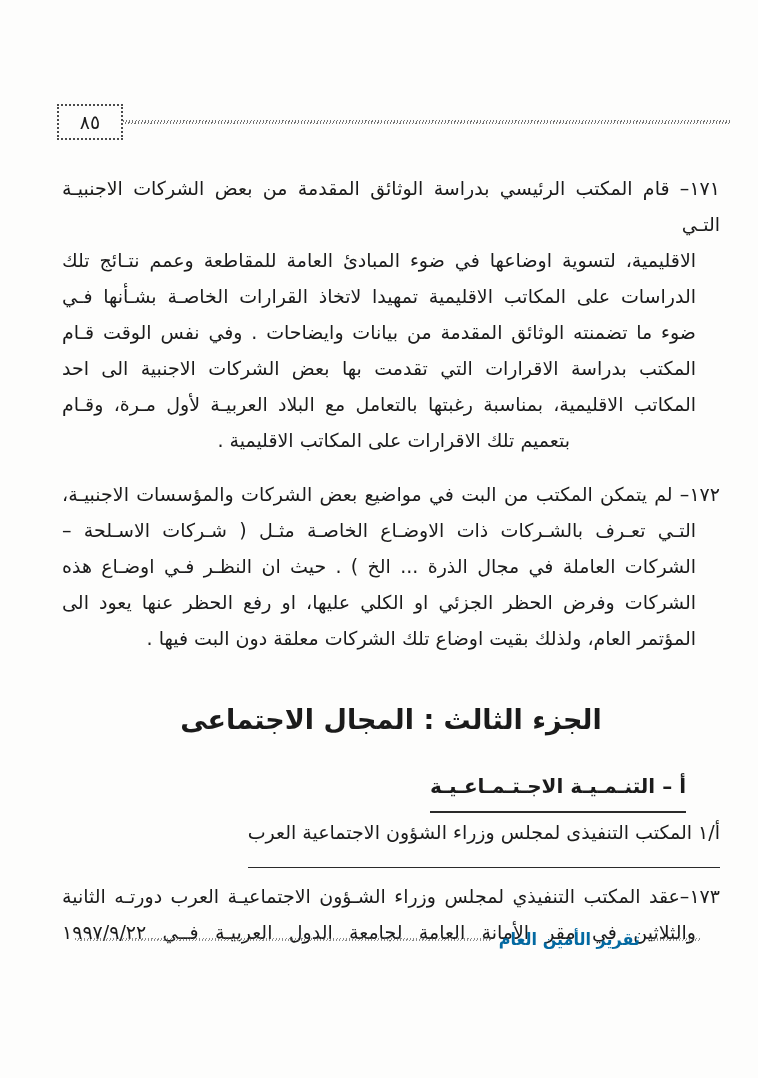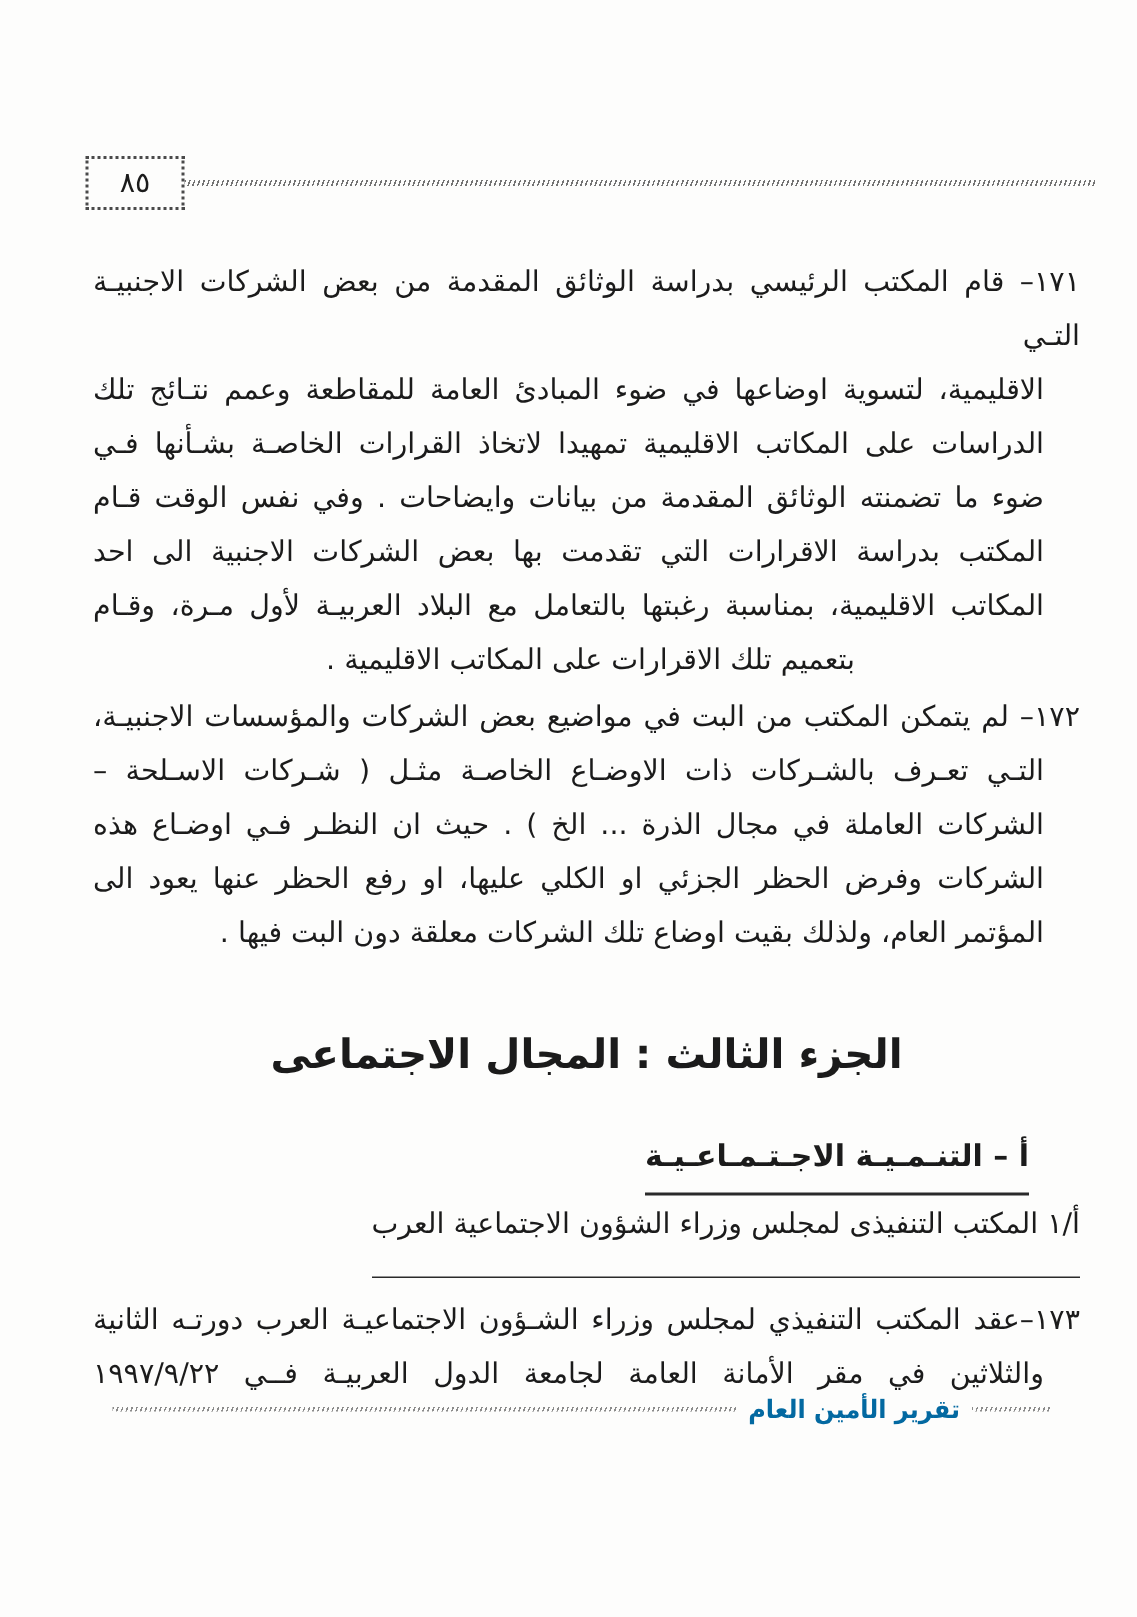--- a/index.html
+++ b/index.html
@@ -35,21 +35,21 @@
     font-size:19px; line-height:36px;
     text-align:right;
   }
   .ln {
     text-align:justify; text-align-last:justify;
     white-space:normal;
   }
   .ln.cont  { padding-right:24px; }
   .ln.last  { text-align-last:right; }
   .ln.push  { padding-right:150px; }
-  .para-172 { margin-top:2px; }
+  .para-172 { margin-top:18px; }
   
   .section-heading {
     margin-top:42px;
     text-align:center;
     font-size:27px; font-weight:bold;
     line-height:44px;
     letter-spacing:.5px;
   }
   .subheads { margin-top:24px; }
   .subhead-a { text-align:right; padding-left:0; line-height:40px; padding-right:34px; }

